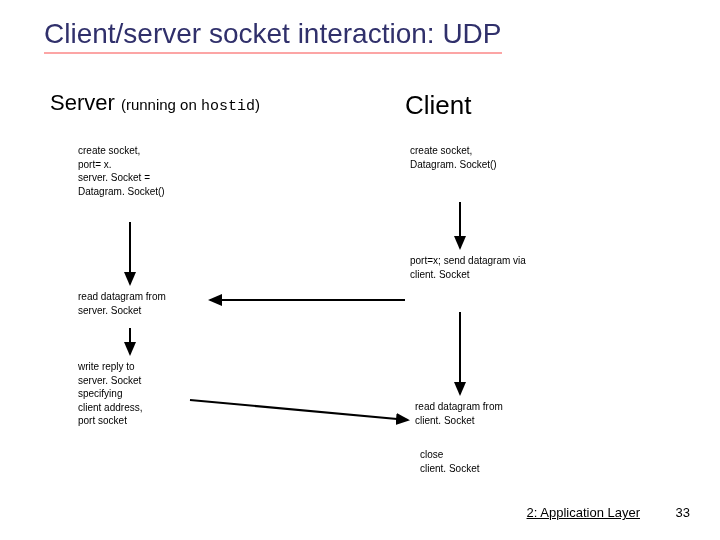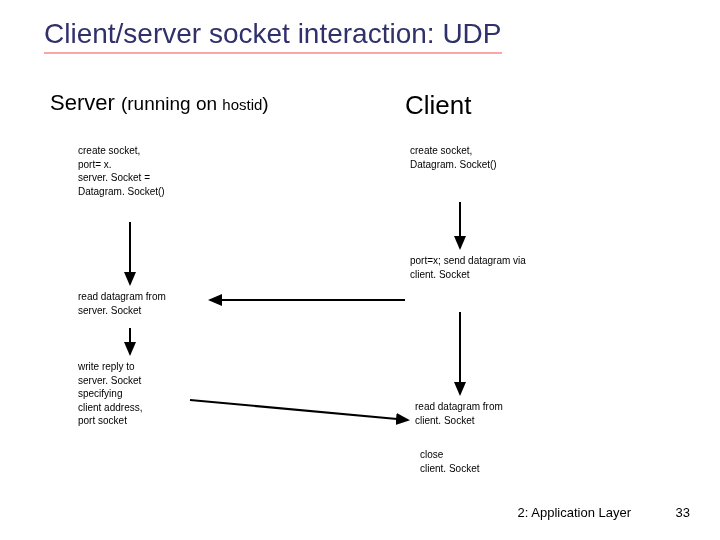--- a/index.html
+++ b/index.html
@@ -15,28 +15,28 @@
     position:absolute;left:44px;top:18px;
     font-size:28px;
     color:#30306b;
     border-bottom:2px solid #fca5a5;
     padding-bottom:2px;
     font-weight:normal;
   }
   .server-head{
     position:absolute;left:50px;top:90px;font-size:22px;
   }
-  .server-head .sub{font-size:19px}
-  .server-head .mono{font-family:Liberation Sans, sans-serif;font-size:15px}
+  .server-head .sub{font-size:15px}
+  .server-head .mono{font-family:Liberation Mono, monospace;font-size:15px}
   .client-head{
     position:absolute;left:405px;top:90px;font-size:26px;
   }
   .blk{position:absolute;font-size:10px;line-height:1.35}
   .footer-label{
-    position:absolute;right:89px;bottom:20px;font-size:13px;
+    position:absolute;right:80px;bottom:20px;font-size:13px;text-decoration:underline;
   }
   .page-num{
     position:absolute;right:30px;bottom:20px;font-size:13px;
   }
   svg{position:absolute;left:0;top:0}
 </style>
 </head>
 <body>
 
 <div class="title">Client/server socket interaction: UDP</div>

